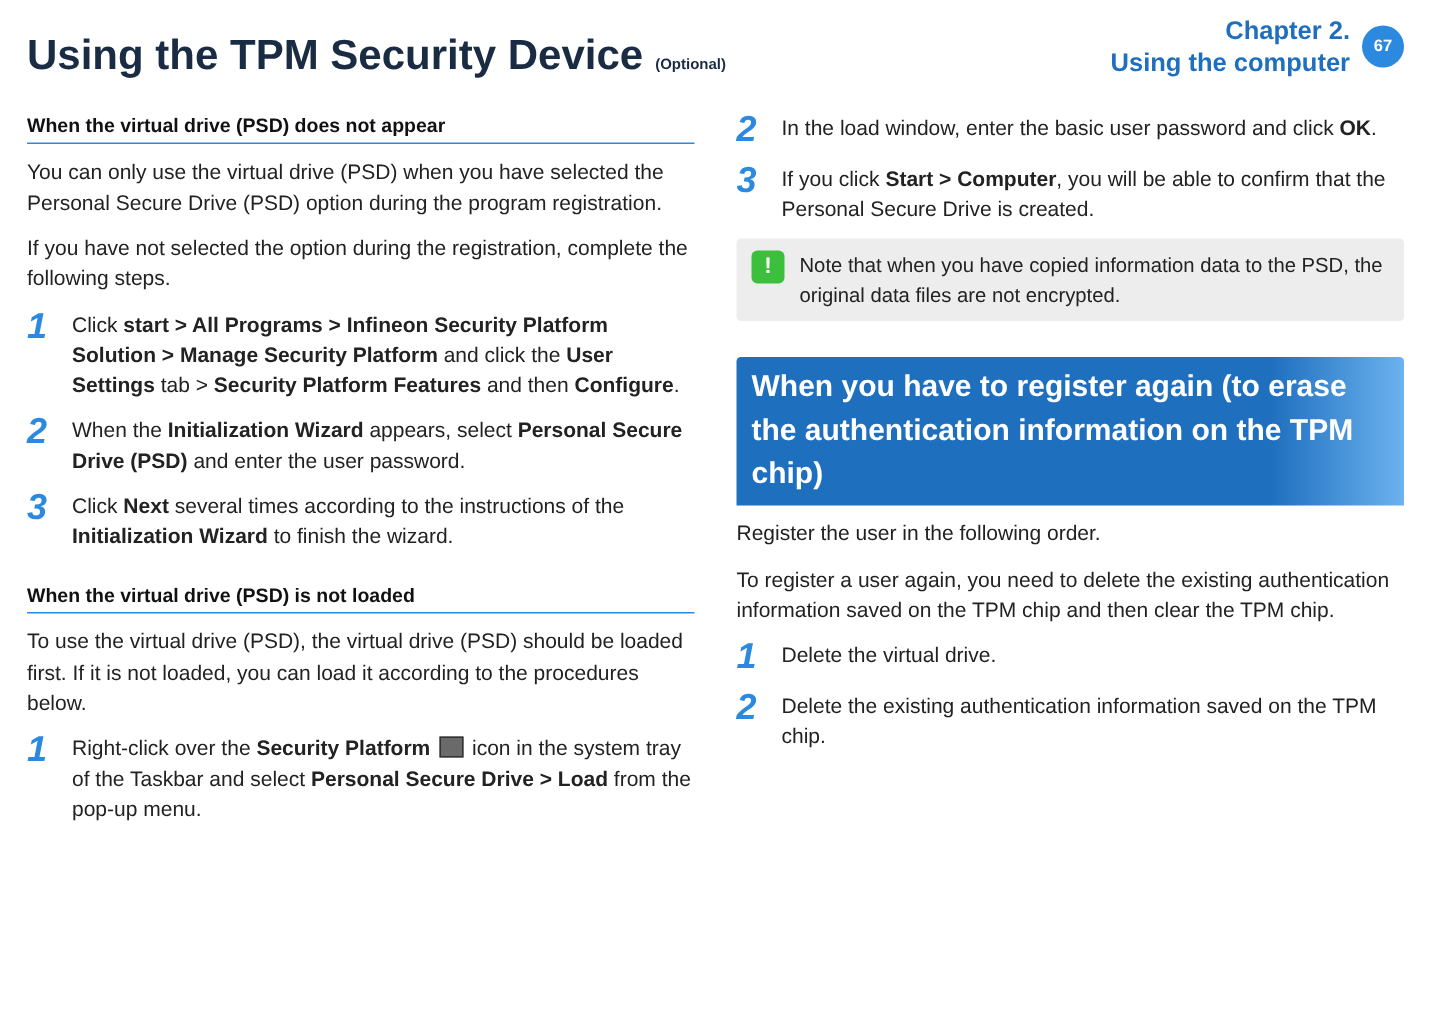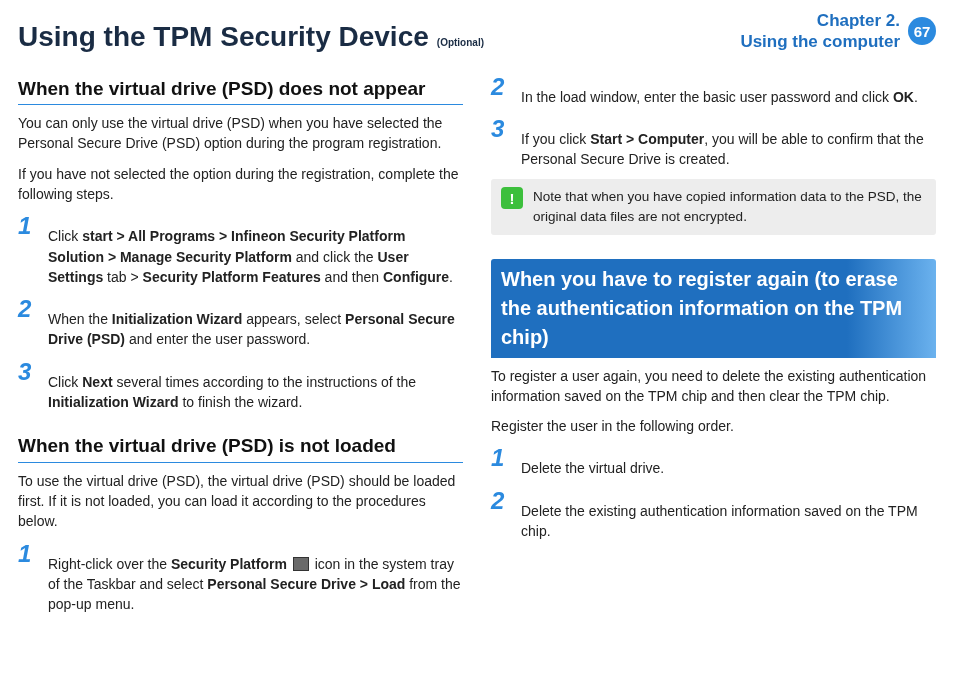--- a/index.html
+++ b/index.html
@@ -40,51 +40,51 @@
     font-weight: 700;
     color: #1f6fbf;
     line-height: 1.25;
   }
   .page-badge {
     background: #2b8adf;
     color: #fff;
     border-radius: 50%;
     width: 28px; height: 28px;
     display: flex; align-items: center; justify-content: center;
-    font-size: 15px; font-weight: 700;
+    font-size: 11px; font-weight: 700;
   }
   .columns {
     display: flex;
     gap: 28px;
     padding: 18px 18px 0 18px;
   }
   .col { flex: 1 1 0; min-width: 0; font-size: 14px; line-height: 1.45; }
   .section-heading {
-    font-size: 19px;
+    font-size: 13px;
     font-weight: 700;
     color: #111;
     padding-bottom: 2px;
     border-bottom: 1px solid #2b8adf;
     margin-bottom: 8px;
   }
   .para { margin-bottom: 10px; }
   .step {
     display: flex;
     gap: 12px;
     margin-bottom: 10px;
   }
   .step-num {
     font-size: 24px;
     font-weight: 700;
     color: #2b8adf;
     line-height: 1;
     min-width: 18px;
     font-style: italic;
   }
-  .step-body { flex: 1; margin-top: 12px; }
+  .step-body { flex: 1; }
   .note-box {
     background: #ededed;
     border-radius: 3px;
     padding: 8px 10px;
     display: flex;
     gap: 10px;
     align-items: flex-start;
     margin: 10px 0 24px 0;
     font-size: 13.5px;
   }
@@ -190,22 +190,22 @@
         <span>If you click </span><b>Start &gt; Computer</b><span>, you will be able to confirm that the Personal Secure Drive is created.</span>
       </div>
     </div>
 
     <div class="note-box">
       <div class="note-icon">!</div>
       <div>Note that when you have copied information data to the PSD, the original data files are not encrypted.</div>
     </div>
 
     <div class="blue-banner">When you have to register again (to erase the authentication information on the TPM chip)</div>
+    <div class="para">Register the user in the following order.</div>
     <div class="para">To register a user again, you need to delete the existing authentication information saved on the TPM chip and then clear the TPM chip.</div>
-    <div class="para">Register the user in the following order.</div>
 
     <div class="step">
       <div class="step-num">1</div>
       <div class="step-body">Delete the virtual drive.</div>
     </div>
     <div class="step">
       <div class="step-num">2</div>
       <div class="step-body">Delete the existing authentication information saved on the TPM chip.</div>
     </div>
   </div>

